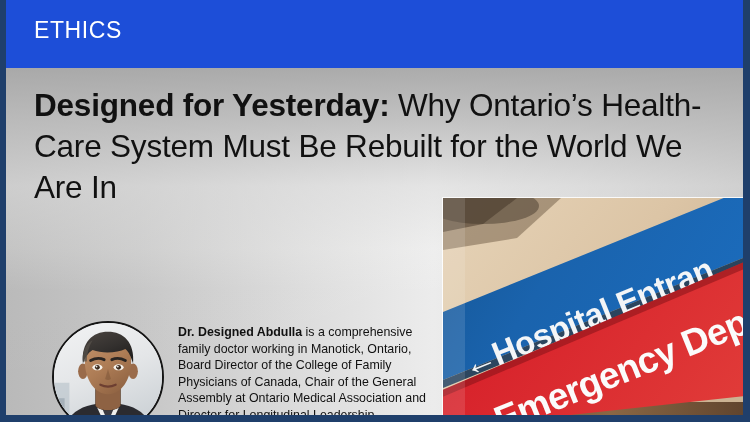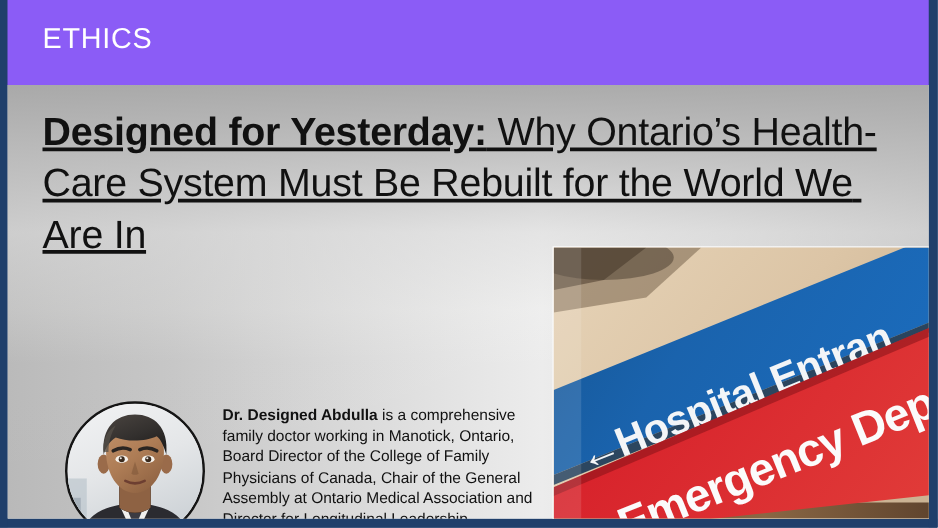--- a/index.html
+++ b/index.html
@@ -23,21 +23,21 @@
     overflow: hidden;
   }
 
   
   .header-band {
     position: absolute;
     left: -6px;
     top: 0;
     width: 750px;
     height: 68px;
-    background: #8b5cf6;
+    background: #1d4ed8;
   }
   .header-band .kicker {
     position: absolute;
     left: 34px;
     top: 19px;
     color: #ffffff;
     font-size: 23px;
     letter-spacing: 0.6px;
     font-weight: 400;
     line-height: 1;
@@ -74,21 +74,20 @@
     position: absolute;
     left: 28px;
     top: 17px;
     width: 700px;
     color: #111111;
     font-size: 31.5px;
     line-height: 41px;
     font-weight: 400;
     letter-spacing: -0.2px;
     white-space: pre-wrap;
-    text-decoration: underline;
   }
   .headline .lead { font-weight: 700; }
 
   
   .avatar {
     position: absolute;
     left: 46px;
     top: 253px;
     width: 112px;
     height: 112px;

